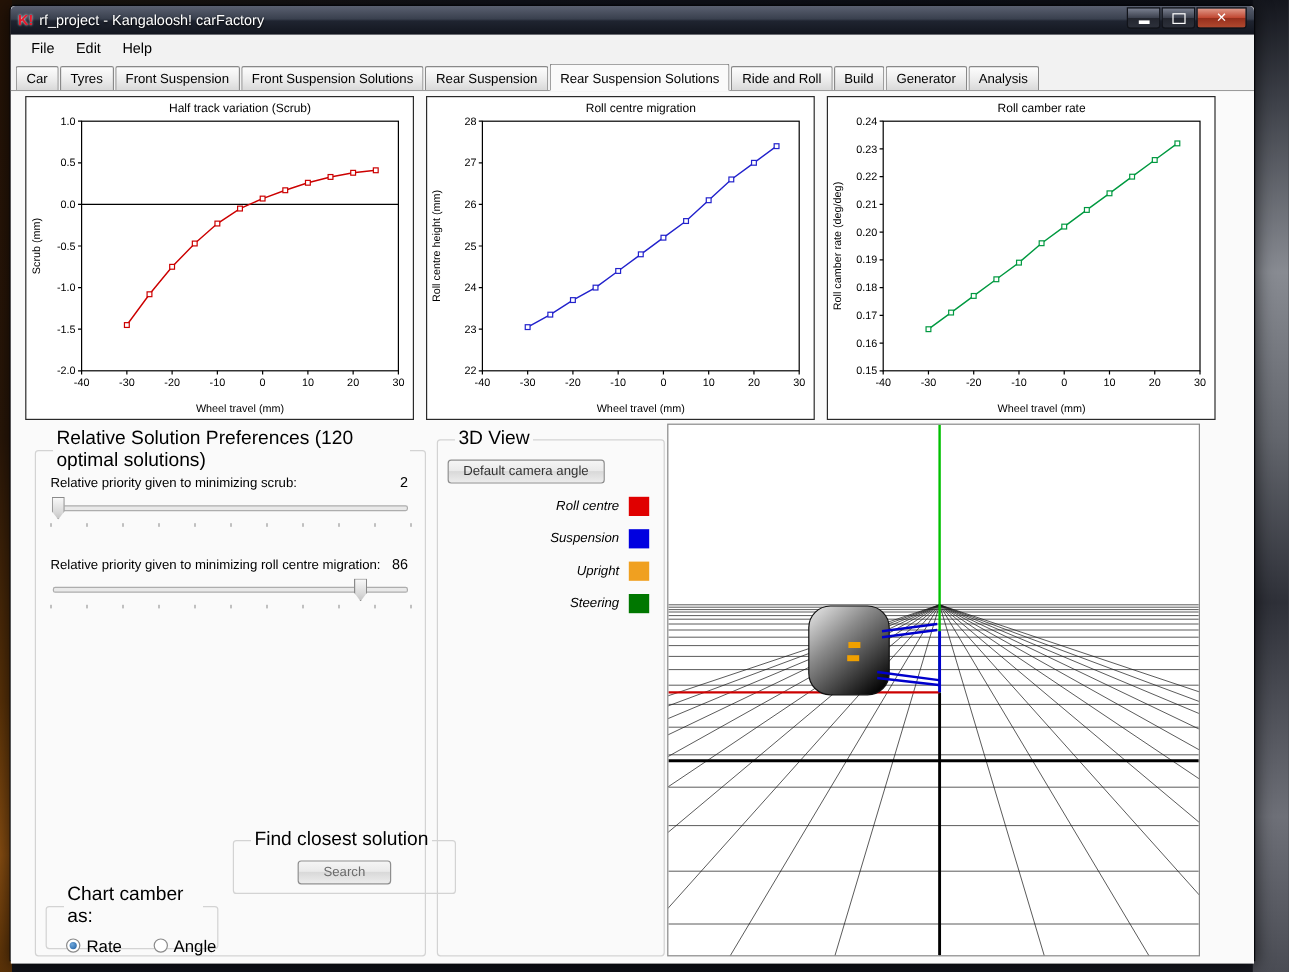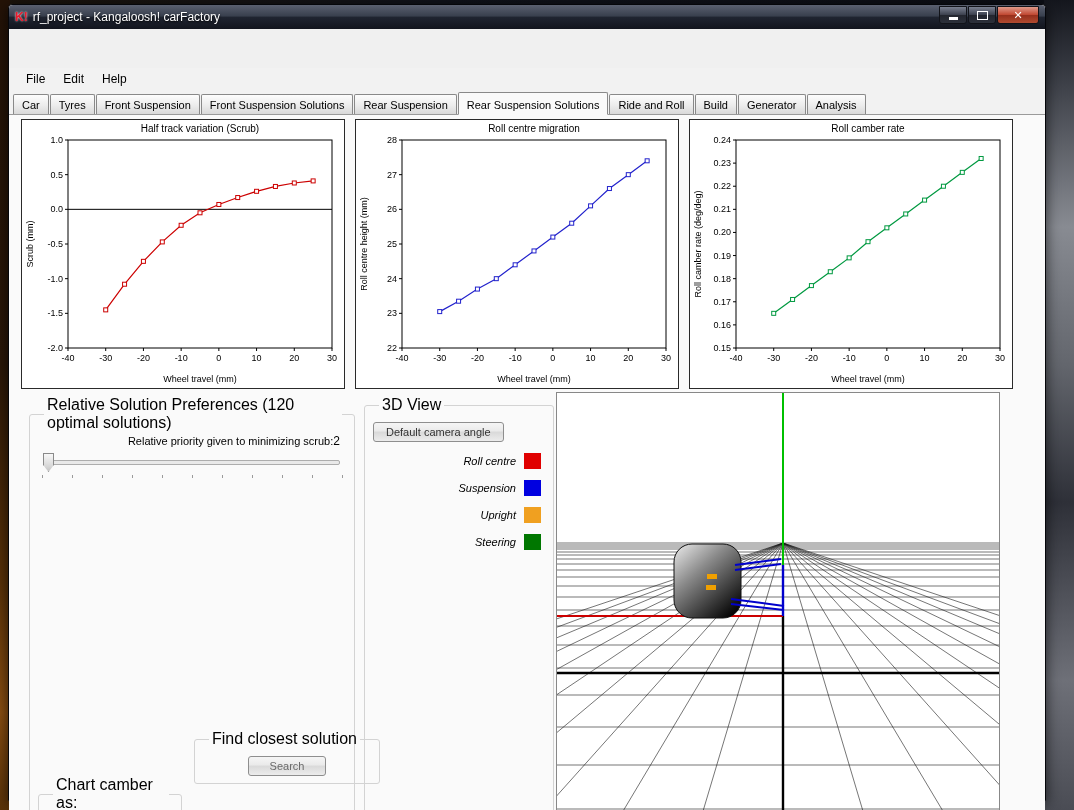--- a/index.html
+++ b/index.html
@@ -21,21 +21,21 @@
   .title-text{color:#fff;font-size:12px;text-shadow:0 1px 2px #000;flex:1;white-space:nowrap;overflow:hidden;}
   .win-buttons{display:flex;gap:1px;margin-top:-4px;}
   .win-btn{width:28px;height:18px;box-sizing:border-box;border:1px solid #111319;border-radius:0 0 3px 3px;
            background:linear-gradient(#7a8090,#3a3f4c 50%,#23262f 52%,#2c303a);display:flex;align-items:center;justify-content:center;cursor:default;}
   .win-btn.close{width:42px;background:linear-gradient(#e09a8a,#c0452f 50%,#972f1c 52%,#b04a30);}
   .glyph-min{width:9px;height:3px;background:#fff;margin-top:7px;}
   .glyph-max{width:9px;height:7px;border:1px solid #fff;}
   .glyph-x{color:#fff;font-size:11px;line-height:11px;}
 
   
-  .menubar{height:22px;background:#f2f2f2;display:flex;align-items:center;padding-left:8px;margin-top:39px;}
+  .menubar{height:22px;background:#f2f2f2;display:flex;align-items:center;padding-left:8px;}
   .menu-item{font-size:12px;color:#000;padding:3px 9px;}
 
   
   .tabstrip{height:24px;background:#f2f2f2;border-bottom:1px solid #9a9a9a;display:flex;align-items:flex-end;padding-left:4px;position:relative;}
   .tab{font-size:11px;color:#000;padding:4px 8px 3px;margin-right:1px;white-space:nowrap;
        background:linear-gradient(#fdfdfd,#ececec 55%,#d9d9d9);border:1px solid #898989;border-bottom:none;
        border-radius:2px 2px 0 0;}
   .tab.active{background:#fafafa;padding-top:6px;margin-bottom:-1px;border-bottom:1px solid #fafafa;position:relative;z-index:2;}
 
   .content{position:relative;height:727px;background:#fafafa;}
@@ -46,35 +46,35 @@
   .ct{font-size:10px;fill:#000;text-anchor:middle;}
   .tk{font-size:9px;fill:#000;}
   .al{font-size:9px;fill:#000;}
 
   
   fieldset{border:1px solid #d3d3d3;border-radius:3px;margin:0;padding:0 12px;box-sizing:border-box;min-inline-size:auto;background:transparent;}
   legend{font-size:16px;color:#000;padding:0 3px;margin-left:2px;}
 
   .prefs{position:absolute;left:20px;top:281px;width:326px;height:440px;}
   .slider-block{margin-bottom:24px;}
-  .slider-label-row{display:flex;justify-content:flex-end;align-items:baseline;font-size:11px;color:#000;margin-top:2px;}
+  .slider-label-row{display:flex;justify-content:space-between;align-items:baseline;font-size:11px;color:#000;margin-top:2px;}
   .slider-value{font-size:12px;margin-right:2px;}
   .trackbar{position:relative;height:27px;margin-top:3px;}
   .track{position:absolute;left:2px;right:2px;top:9px;height:3px;background:#e9e9e9;border:1px solid #adadad;border-radius:2px;}
   .thumb{position:absolute;top:2px;width:11px;height:19px;
          background:linear-gradient(#fbfbfb,#d7d7d7 70%,#c2c2c2);
          box-shadow:inset 0 0 0 1px #8a8a8a;
          clip-path:polygon(0 0,100% 0,100% 62%,50% 100%,0 62%);}
   .ticks i{position:absolute;top:24px;width:1px;height:3px;background:#9a9a9a;}
 
   .bottom-row{position:absolute;left:8px;bottom:5px;display:flex;gap:12px;}
   .camber-group{width:144px;height:54px;margin-top:46px;}
   .find-group{width:186px;height:54px;}
   .radio-row{display:flex;gap:26px;padding:7px 2px 0 4px;}
-  .radio{display:inline-flex;align-items:center;gap:5px;font-size:11px;color:#000;}
+  .radio{display:inline-flex;align-items:center;gap:5px;font-size:14px;color:#000;}
   .rb{width:12px;height:12px;border-radius:50%;border:1px solid #8a8a8a;background:#fff;box-sizing:border-box;position:relative;}
   .rb.checked::after{content:"";position:absolute;left:2px;top:2px;width:6px;height:6px;border-radius:50%;
                      background:radial-gradient(circle at 35% 35%, #6fa8dc, #1f5c9e);}
   .btn{font-size:11px;color:#333;padding:3px 12px;border:1px solid #8e8e8e;border-radius:3px;
        background:linear-gradient(#f5f5f5,#eaeaea 45%,#d9d9d9 50%,#ececec);}
   .search-btn{display:block;margin:8px auto 0;color:#6a6a6a;width:78px;text-align:center;}
 
   .view3d-group{position:absolute;left:355px;top:281px;width:190px;height:440px;}
   .camera-btn{margin:8px 0 0 -4px;}
   .legend3d{margin-top:10px;}
@@ -295,20 +295,43 @@
       <legend>Relative Solution Preferences (120 optimal solutions)</legend>
       <div id="sliders">
           <div class="slider-block">
             <div class="slider-label-row">
               <span class="slider-label">Relative priority given to minimizing scrub:</span>
               <span class="slider-value">2</span>
             </div>
             <div class="trackbar">
               <div class="track"></div>
               <div class="thumb" style="left:calc(2% - 5px)"></div>
+              <div class="ticks">
+                <i style="left:0%"></i>
+                <i style="left:10%"></i>
+                <i style="left:20%"></i>
+                <i style="left:30%"></i>
+                <i style="left:40%"></i>
+                <i style="left:50%"></i>
+                <i style="left:60%"></i>
+                <i style="left:70%"></i>
+                <i style="left:80%"></i>
+                <i style="left:90%"></i>
+                <i style="left:100%"></i>
+              </div>
+            </div>
+          </div>
+          <div class="slider-block">
+            <div class="slider-label-row">
+              <span class="slider-label">Relative priority given to minimizing roll centre migration:</span>
+              <span class="slider-value">86</span>
+            </div>
+            <div class="trackbar">
+              <div class="track"></div>
+              <div class="thumb" style="left:calc(86% - 5px)"></div>
               <div class="ticks">
                 <i style="left:0%"></i>
                 <i style="left:10%"></i>
                 <i style="left:20%"></i>
                 <i style="left:30%"></i>
                 <i style="left:40%"></i>
                 <i style="left:50%"></i>
                 <i style="left:60%"></i>
                 <i style="left:70%"></i>
                 <i style="left:80%"></i>

